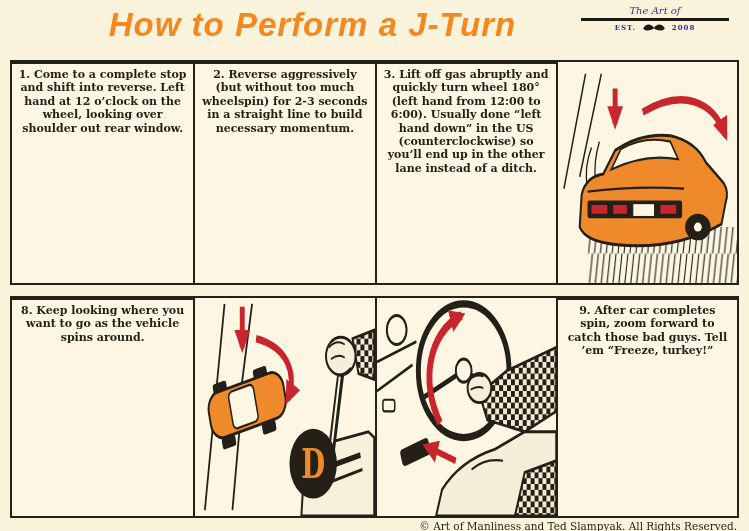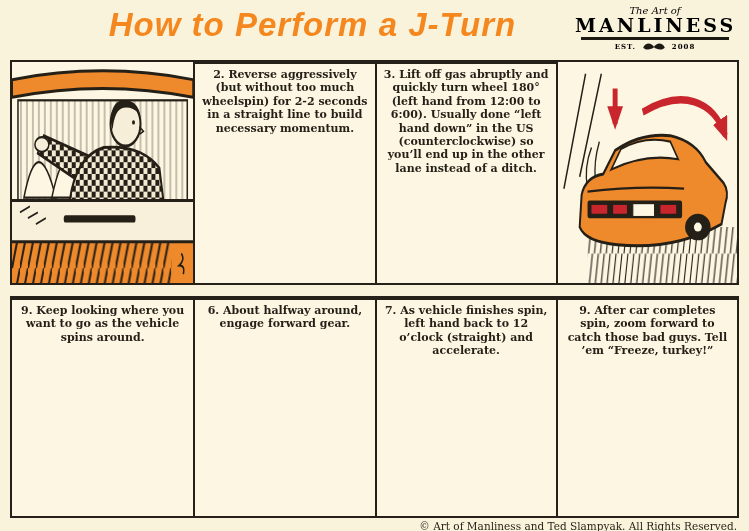--- a/index.html
+++ b/index.html
@@ -9,21 +9,21 @@
     font-family:"DejaVu Serif", serif;
   }
   .page{box-sizing:border-box;width:749px;height:531px;padding:6px 10px 4px;display:flex;flex-direction:column;}
   
   .header{display:flex;align-items:flex-start;height:54px;flex:0 0 auto;}
   .title{
     flex:1;text-align:center;padding-left:40px;
     font-family:"Liberation Sans", sans-serif;font-weight:bold;font-style:italic;
     font-size:33px;letter-spacing:1px;color:#f5871f;white-space:nowrap;
   }
-  .logo{width:160px;flex:0 0 auto;text-align:center;color:#000000;padding-right:4px;}
+  .logo{width:160px;flex:0 0 auto;text-align:center;color:#4c1d95;padding-right:4px;}
   .logo-script{font-style:italic;font-size:10px;line-height:10px;}
   .logo-name{font-weight:bold;font-size:19px;line-height:19px;letter-spacing:3px;}
   .logo-rule{height:3px;background:#1d1913;margin:2px 6px 1px;}
   .logo-est{display:flex;align-items:center;justify-content:center;gap:5px;font-size:7px;font-weight:bold;letter-spacing:1px;}
   
   .grid-row{display:grid;grid-template-columns:repeat(4,1fr);border:2px solid #262118;background:#fcf6e2;flex:0 0 auto;}
   .row1{height:221px;}
   .row2{height:218px;margin-top:11px;}
   .cell{display:flex;flex-direction:row;min-width:0;}
   .cell + .cell{border-left:2px solid #262118;}
@@ -39,21 +39,20 @@
 </style>
 </head>
 <body>
 
 <div class="page">
 
   <div class="header">
     <div class="title">How to Perform a J-Turn</div>
     <div class="logo">
       <div class="logo-script">The Art of</div>
-      <div class="logo-name">MANLINESS</div>
       <div class="logo-rule"></div>
       <div class="logo-est">
         <span>EST.</span>
         <svg width="26" height="10" viewBox="0 0 30 12">
           <path d="M2,8 C5,1 12,2 15,7 C18,2 25,1 28,8 C24,12 18,10 15,7.5 C12,10 6,12 2,8 Z" fill="#1d1913"></path>
         </svg>
         <span>2008</span>
       </div>
     </div>
   </div>
@@ -91,20 +90,21 @@
           <rect x="0" y="94" width="182" height="28" fill="#f8f0da"></rect>
           <path d="M0,94 H182" stroke="#241f17" stroke-width="2"></path>
           <rect x="52" y="104" width="72" height="5" rx="2" fill="#241f17"></rect>
           <path d="M8,102 l10,-4 M16,106 l10,-4 M24,110 l10,-4" stroke="#241f17" stroke-width="1.3"></path>
           <rect x="0" y="122" width="182" height="28" fill="#ee8a2b"></rect>
           <rect x="0" y="122" width="160" height="28" fill="url(#p1d)"></rect>
           <path d="M0,122 H182" stroke="#241f17" stroke-width="2"></path>
           <path d="M170,130 q4,4 -2,8 q6,0 4,6" fill="none" stroke="#241f17" stroke-width="1.5"></path>
         </svg>
       </div>
+      <div class="caption">1. Come to a complete stop and shift into reverse. Left hand at 12 o’clock on the wheel, looking over shoulder out rear window.</div>
     </div>
 
     <div class="cell">
       <div class="art">
         <svg viewBox="0 0 182 150" preserveAspectRatio="none">
           <defs>
             <marker id="p2m" markerUnits="userSpaceOnUse" markerWidth="16" markerHeight="16" refX="12" refY="8" orient="auto">
                 <path d="M0,0 L16,8 L0,16 Z" fill="#c9252c"></path>
               </marker>
             <pattern id="p2g" patternUnits="userSpaceOnUse" width="6" height="26">
@@ -125,21 +125,21 @@
           <rect x="49" y="88" width="20" height="13" fill="#241f17"></rect>
           <rect x="113" y="88" width="20" height="13" fill="#241f17"></rect>
           <rect x="136" y="88" width="20" height="13" fill="#241f17"></rect>
           <path d="M30,94 h6 M53,94 h6 M120,94 h6 M142,94 h6" stroke="#ee8a2b" stroke-width="2"></path>
           <path d="M20,106 Q91,114 162,106" fill="none" stroke="#241f17" stroke-width="2"></path>
           <polygon points="84,110 84,74 73,74 91,46 109,74 98,74 98,110" fill="#d23b27" stroke="#fcf6e2" stroke-width="2"></polygon>
           <rect x="69" y="108" width="44" height="15" fill="#fcf6e2" stroke="#241f17" stroke-width="1.5"></rect>
           <text x="91" y="119.5" text-anchor="middle" font-size="9.5" font-weight="bold" fill="#241f17">853 CKG</text>
         </svg>
       </div>
-      <div class="caption">2. Reverse aggressively (but without too much wheelspin) for 2-2 seconds in a straight line to build necessary momentum.</div>
+      <div class="caption">2. Reverse aggressively (but without too much wheelspin) for 2-3 seconds in a straight line to build necessary momentum.</div>
     </div>
 
     <div class="cell">
       <div class="art">
         <svg viewBox="0 0 182 150" preserveAspectRatio="none">
           <defs>
             <marker id="p3m" markerUnits="userSpaceOnUse" markerWidth="16" markerHeight="16" refX="12" refY="8" orient="auto">
                 <path d="M0,0 L16,8 L0,16 Z" fill="#c9252c"></path>
               </marker>
             <pattern id="p3pl" patternUnits="userSpaceOnUse" width="8" height="8">
@@ -240,21 +240,21 @@
           <rect x="0" y="118" width="182" height="18" fill="#f8f0da"></rect>
           <path d="M0,118 H182" stroke="#241f17" stroke-width="2"></path>
           <rect x="50" y="124" width="70" height="4" rx="2" fill="#241f17"></rect>
           <path d="M8,126 l10,-4 M18,130 l10,-4" stroke="#241f17" stroke-width="1.3"></path>
           <rect x="0" y="136" width="182" height="14" fill="#ee8a2b"></rect>
           <rect x="0" y="136" width="160" height="14" fill="url(#p5d)"></rect>
           <path d="M0,136 H182" stroke="#241f17" stroke-width="2"></path>
           <path d="M170,140 q4,3 -2,6" fill="none" stroke="#241f17" stroke-width="1.5"></path>
         </svg>
       </div>
-      <div class="caption">9. Keep looking where you want to go as the vehicle spins around.</div>
+      <div class="caption">8. Keep looking where you want to go as the vehicle spins around.</div>
     </div>
 
     <div class="cell">
       <div class="art">
         <svg viewBox="0 0 182 150" preserveAspectRatio="none">
           <defs>
             <marker id="p6m" markerUnits="userSpaceOnUse" markerWidth="16" markerHeight="16" refX="12" refY="8" orient="auto">
                 <path d="M0,0 L16,8 L0,16 Z" fill="#c9252c"></path>
               </marker>
             <pattern id="p6pl" patternUnits="userSpaceOnUse" width="8" height="8">
@@ -280,21 +280,20 @@
           <path d="M132,128 L170,118" stroke="#241f17" stroke-width="2"></path>
           <path d="M148,52 L138,108" stroke="#241f17" stroke-width="7"></path>
           <path d="M147,54 L138,106" stroke="#fcf6e2" stroke-width="2"></path>
           <path d="M160,28 L182,22 L182,56 L166,52 Z" fill="url(#p6pl)" stroke="#241f17" stroke-width="2"></path>
           <ellipse cx="148" cy="40" rx="15" ry="13" fill="#f6eed8" stroke="#241f17" stroke-width="2"></ellipse>
           <path d="M136,34 q8,-6 16,-2 M138,42 q8,-4 14,-1 M158,48 q-6,5 -12,5" fill="none" stroke="#241f17" stroke-width="1.3"></path>
           <circle cx="120" cy="114" r="24" fill="#241f17"></circle>
           <text x="120" y="124" text-anchor="middle" font-size="28" font-weight="bold" fill="#ee8a2b">D</text>
         </svg>
       </div>
-      <div class="caption">6. About halfway around, engage forward gear.</div>
     </div>
 
     <div class="cell">
       <div class="art">
         <svg viewBox="0 0 182 150" preserveAspectRatio="none">
           <defs>
             <marker id="p7m" markerUnits="userSpaceOnUse" markerWidth="16" markerHeight="16" refX="12" refY="8" orient="auto">
                 <path d="M0,0 L16,8 L0,16 Z" fill="#c9252c"></path>
               </marker>
             <pattern id="p7pl" patternUnits="userSpaceOnUse" width="8" height="8">
@@ -314,21 +313,20 @@
           <rect x="24" y="100" width="30" height="12" rx="3" fill="#241f17" transform="rotate(-18 39 106)"></rect>
           <path d="M80,112 L50,102" stroke="#c9252c" stroke-width="4.5" marker-end="url(#p7m)"></path>
           <path d="M150,92 L120,104 Q84,112 66,132 L60,150 L182,150 L182,92 Z" fill="#f6eed8" stroke="#241f17" stroke-width="2"></path>
           <path d="M182,34 L132,50 L104,66 L112,84 L150,92 L182,78 Z" fill="url(#p7pl)" stroke="#241f17" stroke-width="2"></path>
           <ellipse cx="104" cy="62" rx="12" ry="10" fill="#f6eed8" stroke="#241f17" stroke-width="2"></ellipse>
           <path d="M94,56 q7,-4 14,-2 M95,63 q7,-3 13,-1" fill="none" stroke="#241f17" stroke-width="1.3"></path>
           <path d="M150,120 L182,112 L182,150 L140,150 Z" fill="url(#p7pl)" stroke="#241f17" stroke-width="2"></path>
           <path d="M96,118 Q110,110 128,112" fill="none" stroke="#241f17" stroke-width="1.5"></path>
         </svg>
       </div>
-      <div class="caption">7. As vehicle finishes spin, left hand back to 12 o’clock (straight) and accelerate.</div>
     </div>
 
     <div class="cell">
       <div class="art">
         <svg viewBox="0 0 182 150" preserveAspectRatio="none">
           <defs>
             <marker id="p8m" markerUnits="userSpaceOnUse" markerWidth="16" markerHeight="16" refX="12" refY="8" orient="auto">
                 <path d="M0,0 L16,8 L0,16 Z" fill="#c9252c"></path>
               </marker>
           </defs>

